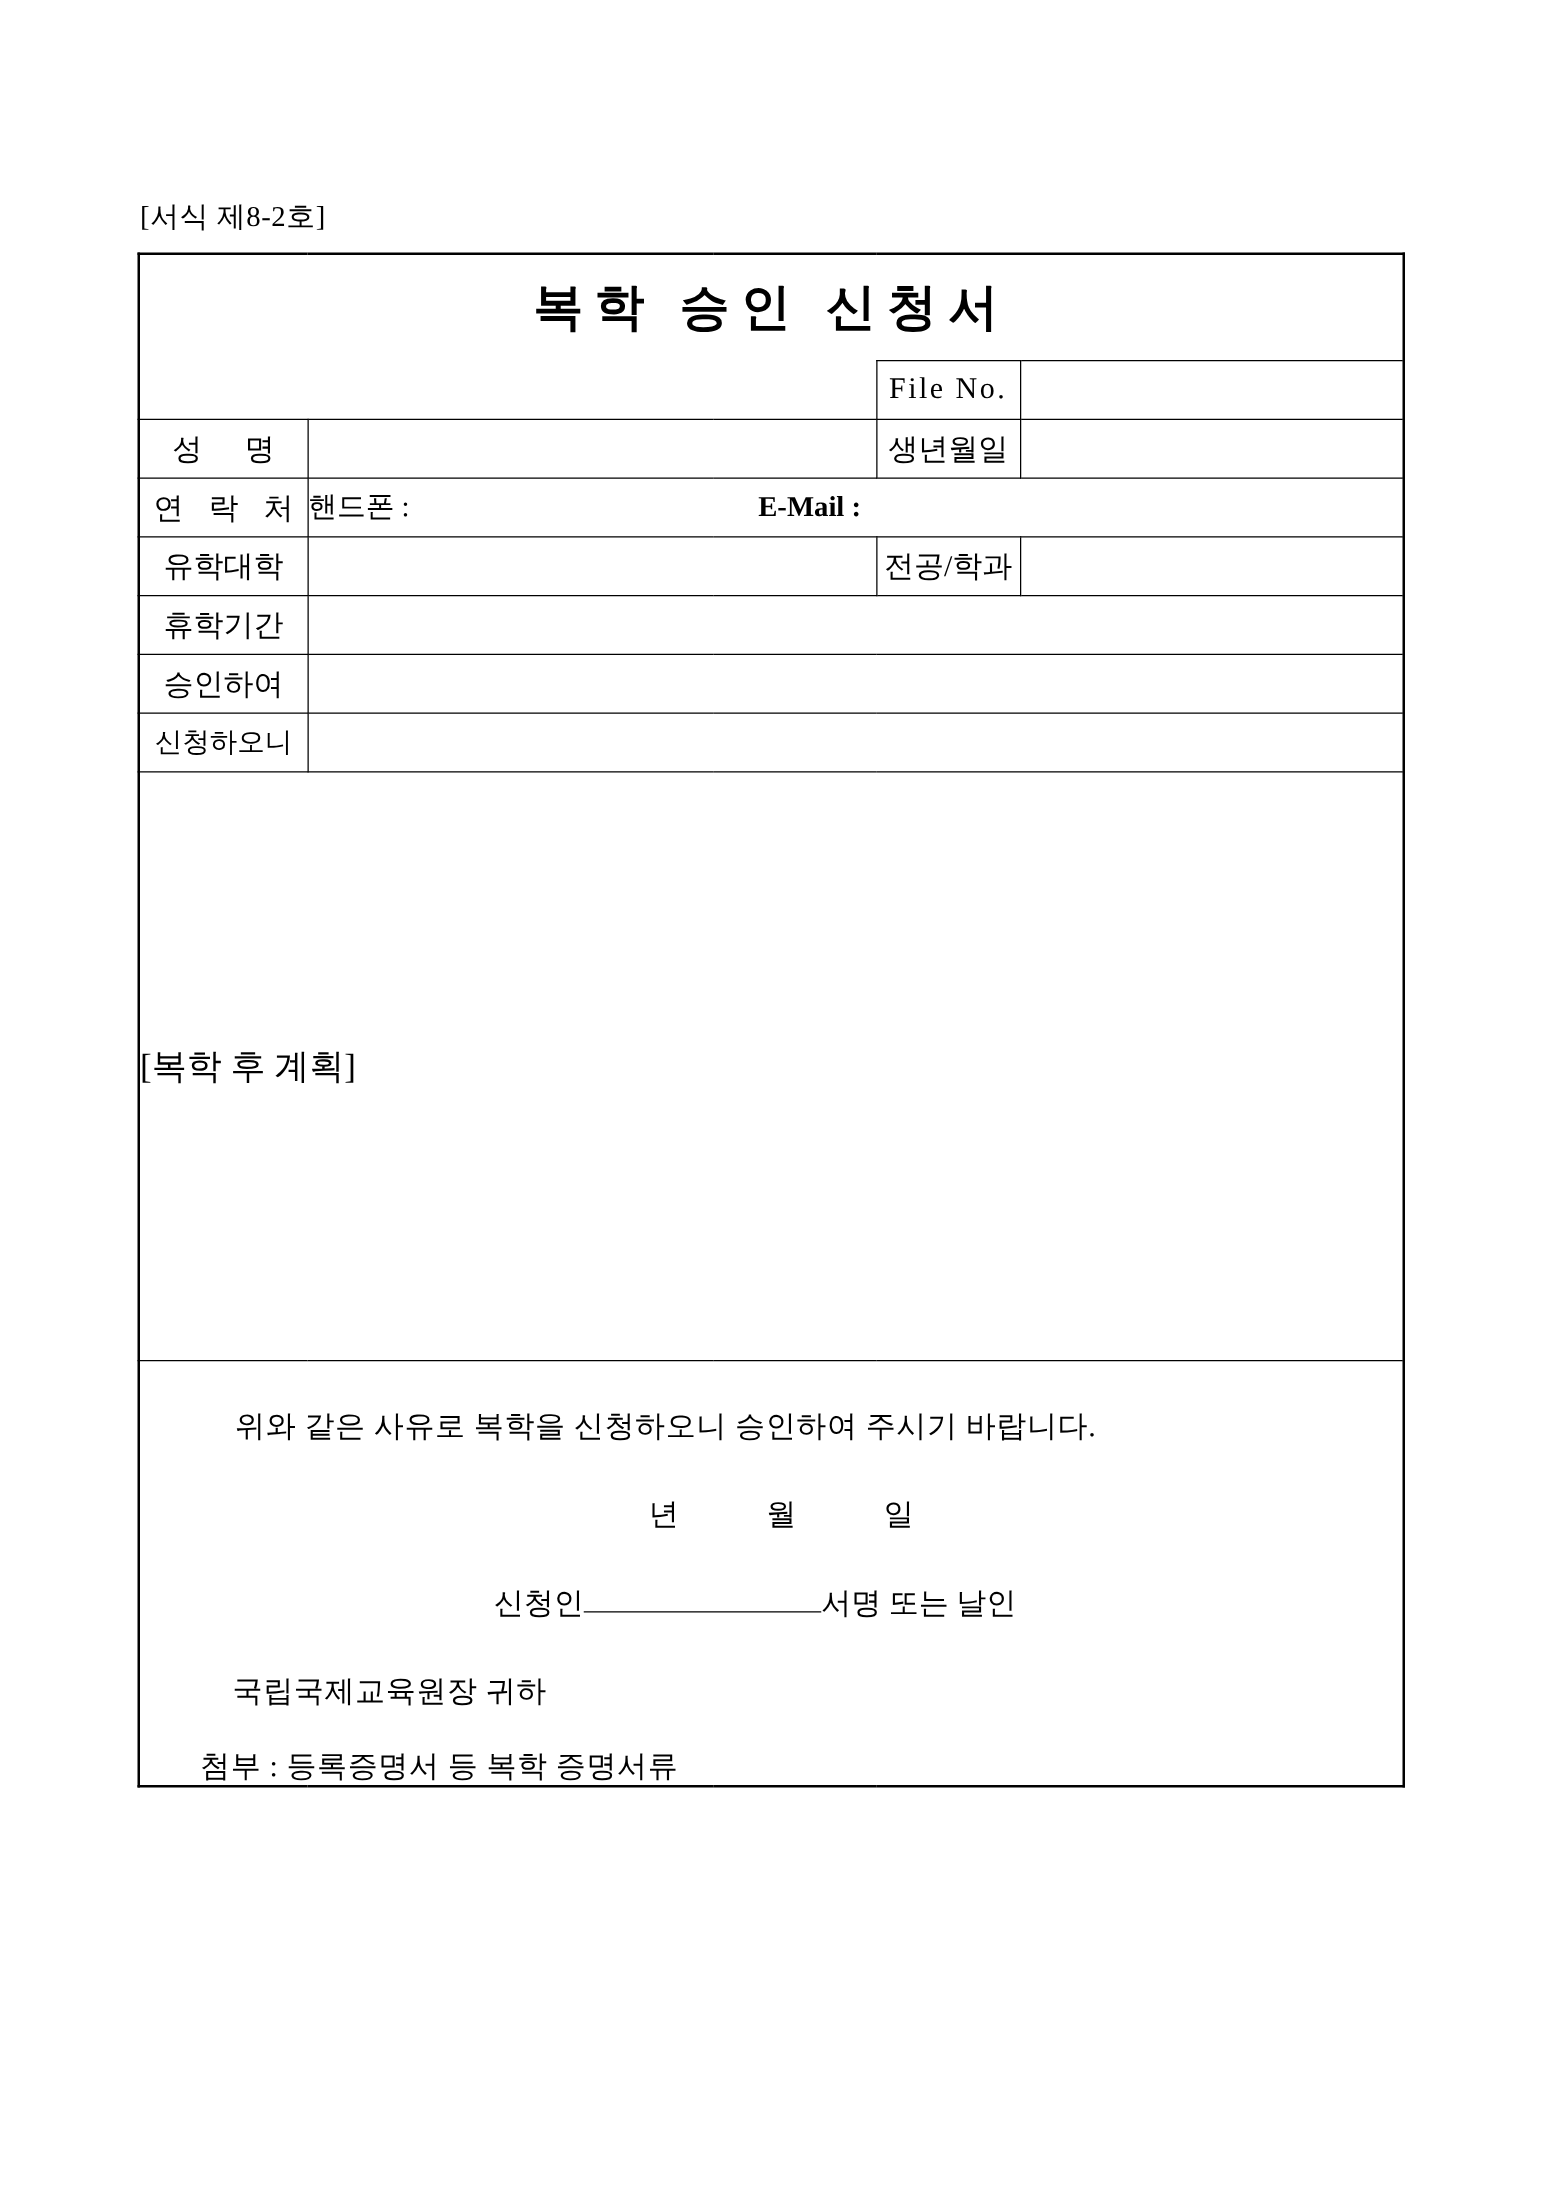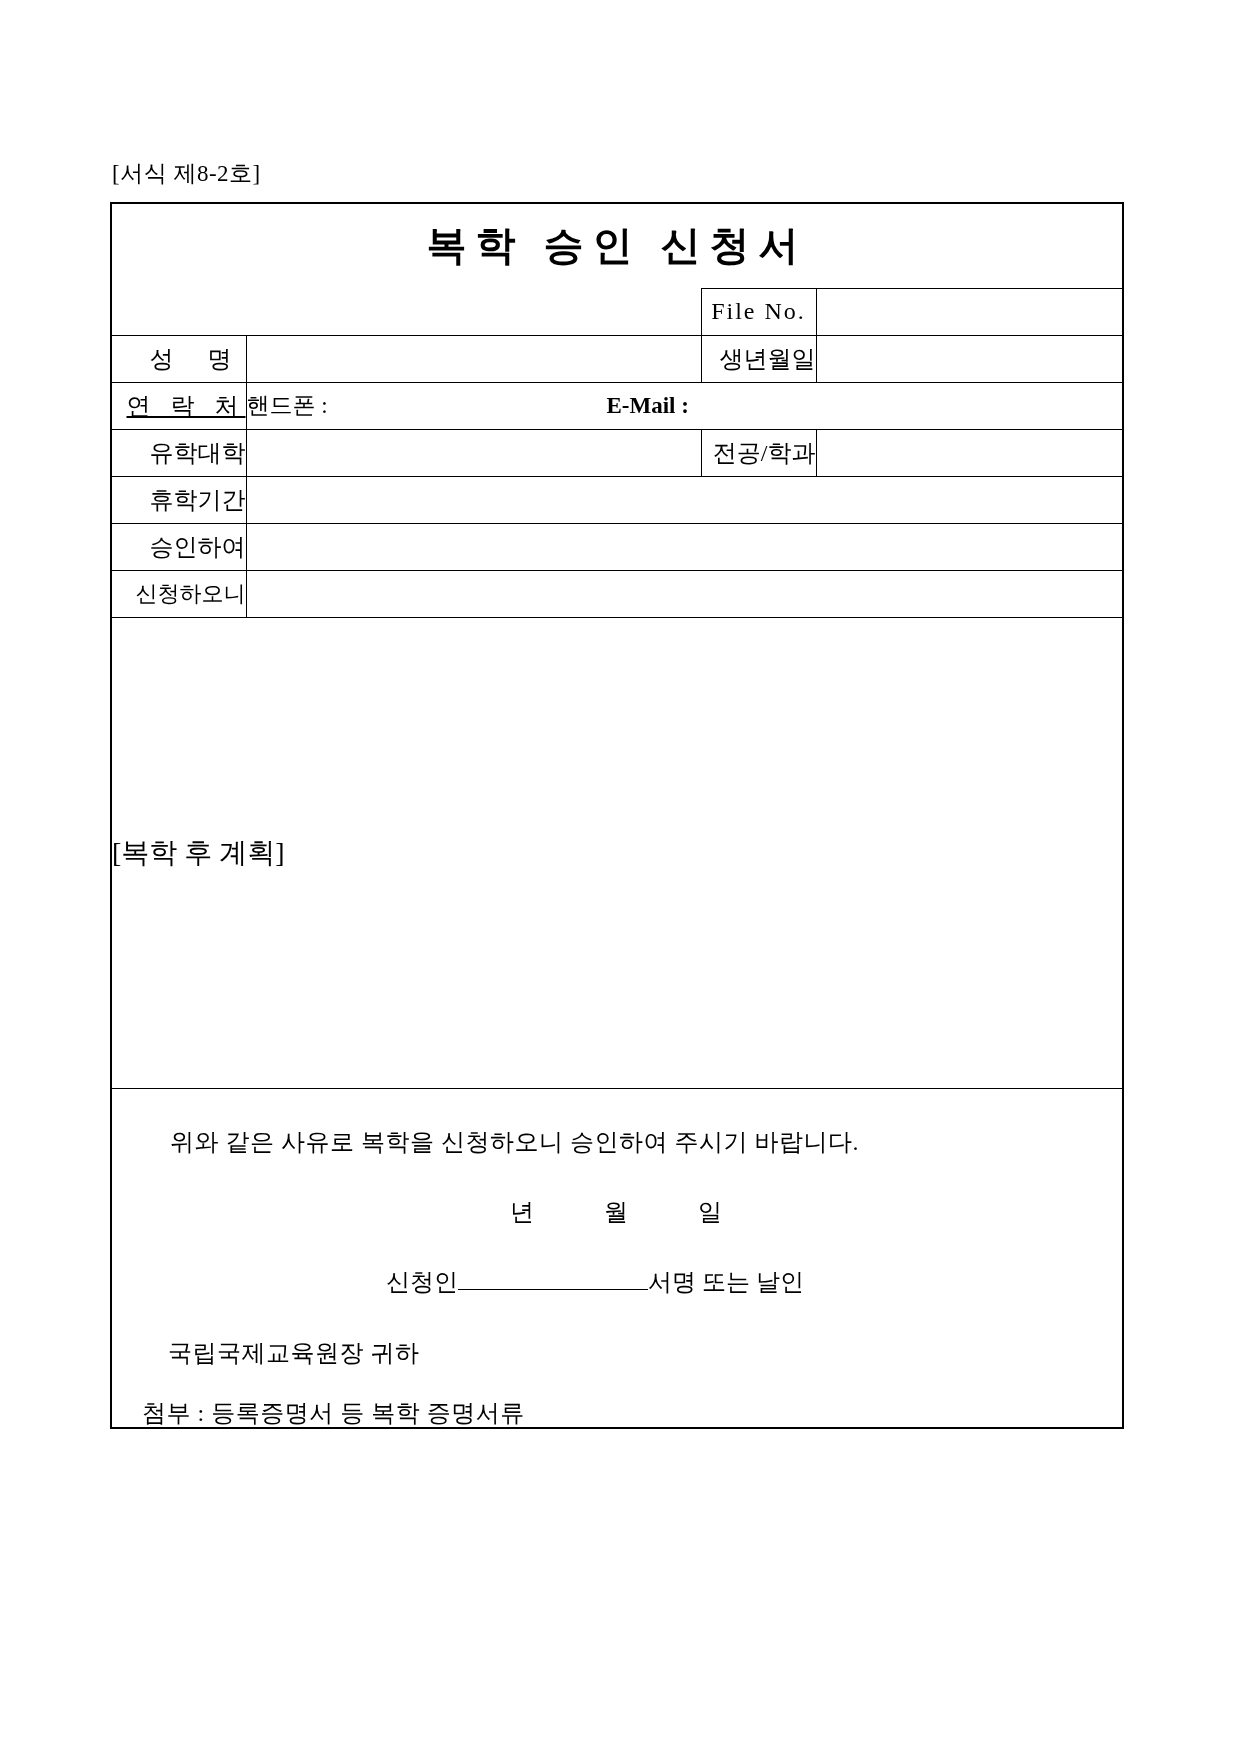--- a/index.html
+++ b/index.html
@@ -51,33 +51,32 @@
     border-top: none !important;
     border-bottom: none !important;
   }
   .title-text {
     font-size: 40px;
     font-weight: bold;
     letter-spacing: 9px;
     font-family: "Liberation Serif", serif;
   }
   .cell-label {
-    text-align: right;
+    text-align: center;
     font-size: 24px;
     height: 46px;
     white-space: nowrap;
   }
   .cell-label-sp {
     letter-spacing: 14px;
     text-indent: 14px;
   }
   .cell-label-sp2 {
     letter-spacing: 7px;
     text-indent: 7px;
-    text-decoration: underline;
   }
   .cell-blank {
     height: 46px;
   }
   .contact-cell {
     font-size: 23px;
     height: 46px;
     padding-left: 12px;
     position: relative;
   }
@@ -97,21 +96,21 @@
     font-size: 28px;
     padding: 14px 0 0 8px;
   }
   .closing-cell {
     height: 330px;
     vertical-align: top;
     font-size: 24px;
     padding: 0;
   }
   .closing-inner {
-    padding: 40px 30px 0 30px;
+    padding: 40px 30px 0 48px;
     line-height: 1.1;
   }
   .closing-line-1 {
     font-size: 24px;
     letter-spacing: 0.5px;
     margin-left: 28px;
   }
   .date-line {
     text-align: center;
     font-size: 24px;

